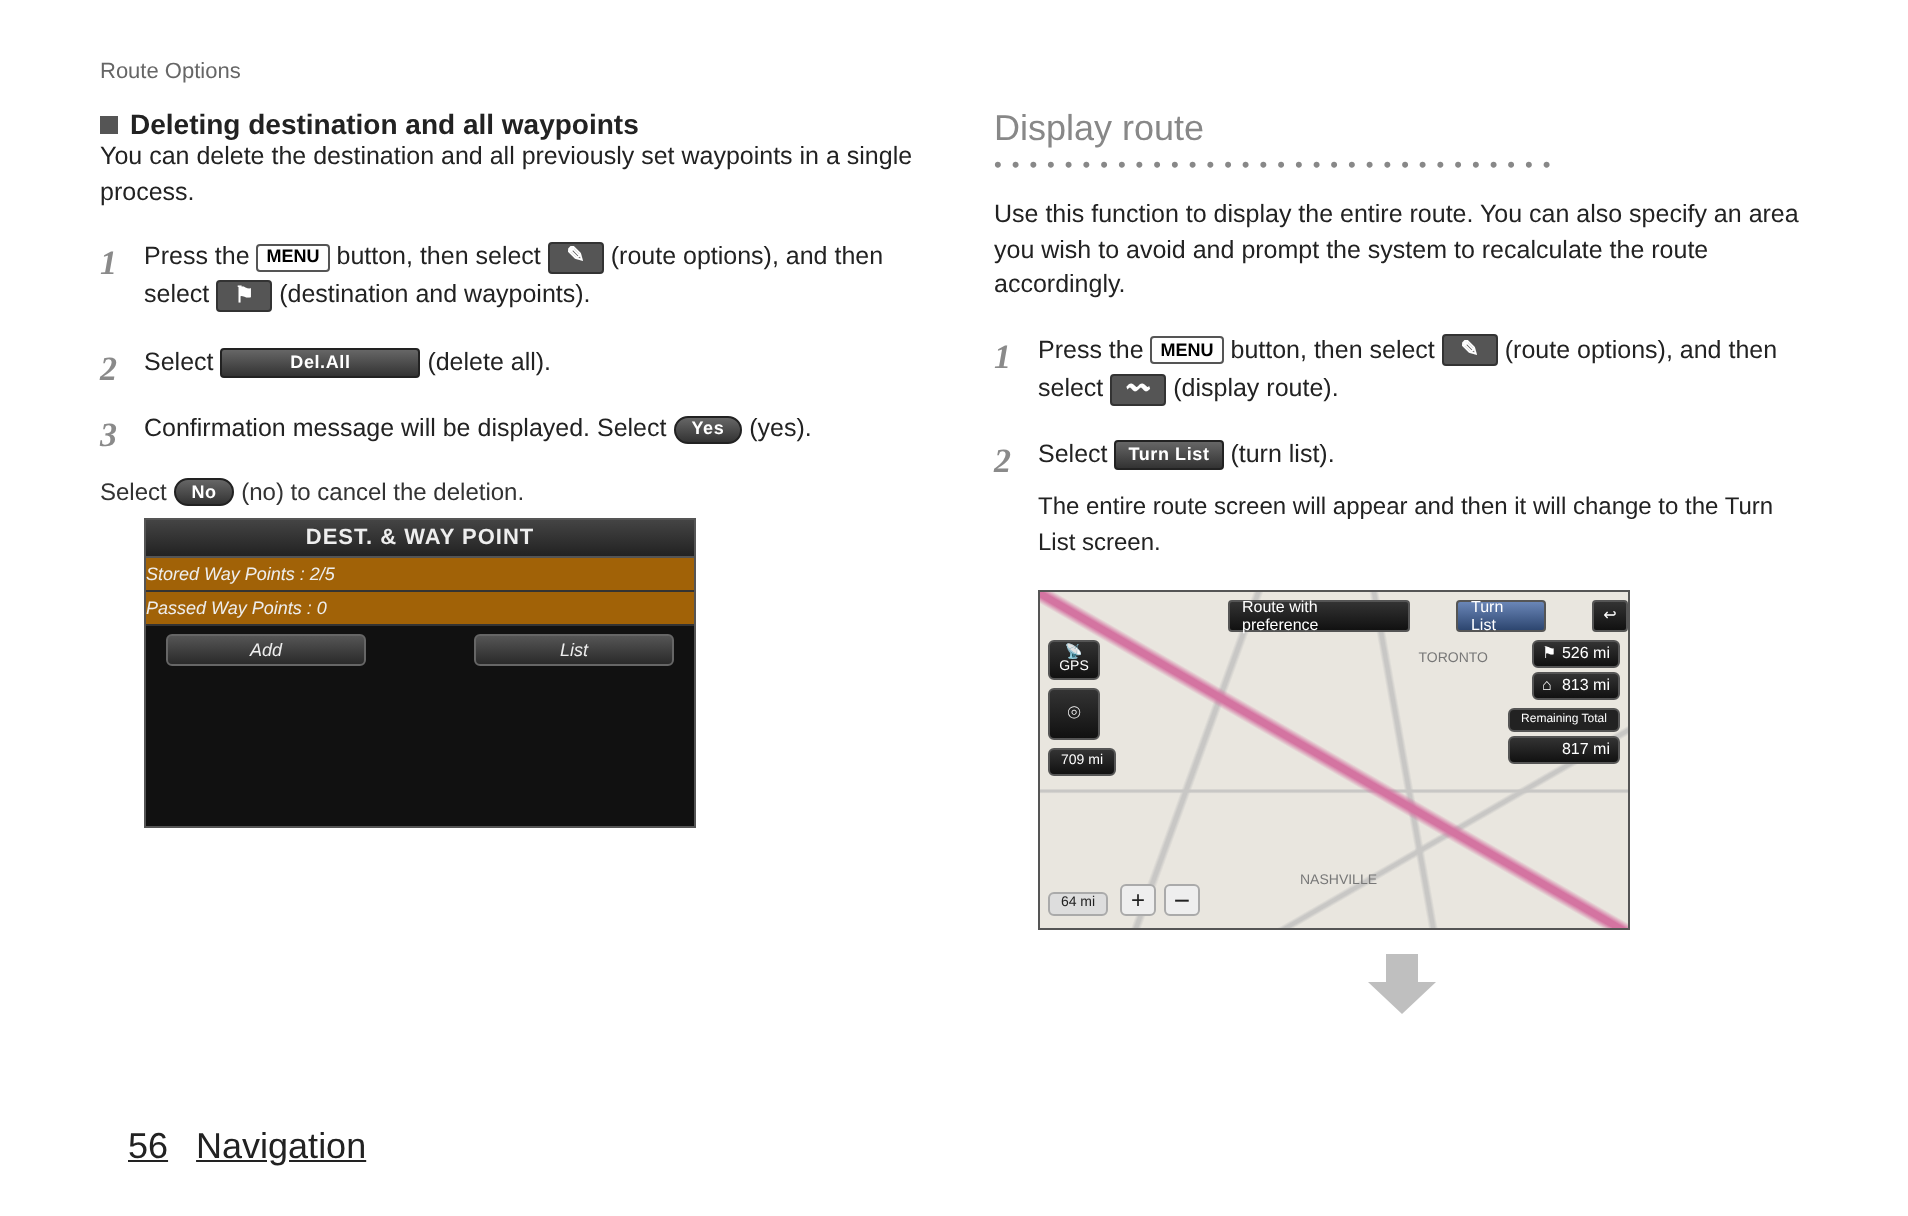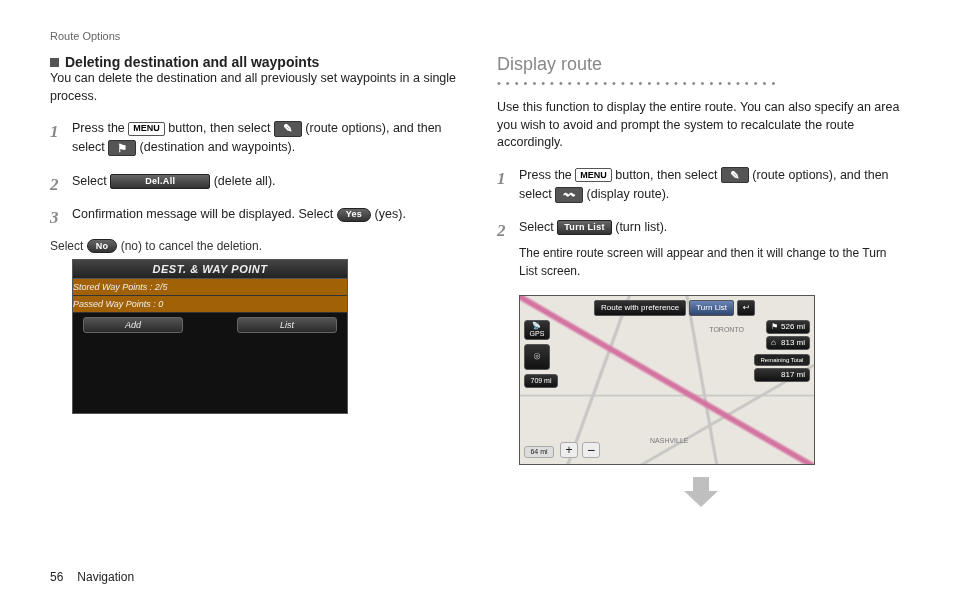--- a/index.html
+++ b/index.html
@@ -132,21 +132,20 @@
     margin-left: 22px;
     margin-top: 6px;
     color: #eee;
     font-size: 9px;
     position: relative;
   }
   .ds-title {
     background: linear-gradient(#444,#222);
     text-align: center;
     font-weight: bold;
-    font-style: italic;
     font-size: 11px;
     letter-spacing: 0.5px;
     padding: 3px 0;
     border-bottom: 1px solid #555;
   }
   .ds-row {
     text-align: left;
     padding: 3px 18px 3px 0;
     border-bottom: 1px solid #333;
     background: #a16207;
@@ -197,20 +196,21 @@
   .map-topbtn {
     font-size: 8px;
     color: #fff;
     background: linear-gradient(#333,#111);
     border: 1px solid #555;
     border-radius: 2px;
     padding: 2px 6px;
     height: 16px;
     display: inline-flex;
     align-items: center;
+    margin-left: 20px;
   }
   .map-topbtn.highlight { background: linear-gradient(#6a86b7,#2d4670); }
   .map-sidebtn {
     position: absolute;
     font-size: 8px;
     color: #fff;
     background: linear-gradient(#333,#111);
     border: 1px solid #555;
     border-radius: 3px;
     padding: 2px 4px;
@@ -228,22 +228,23 @@
     opacity: 0.7;
   }
   .down-arrow {
     width: 50px;
     margin: 12px auto 0 auto;
   }
   .down-arrow svg { display: block; }
   .page-footer {
     position: absolute;
     bottom: 24px;
-    left: 50px;
-    font-size: 12px;
+    left: 64px;
+    font-size: 18px;
+    text-decoration: underline;
   }
   .page-footer .num { margin-right: 14px; }
 </style>
 </head>
 <body>
 
 <div class="page-header">Route Options</div>
 
 <div class="columns">
 

